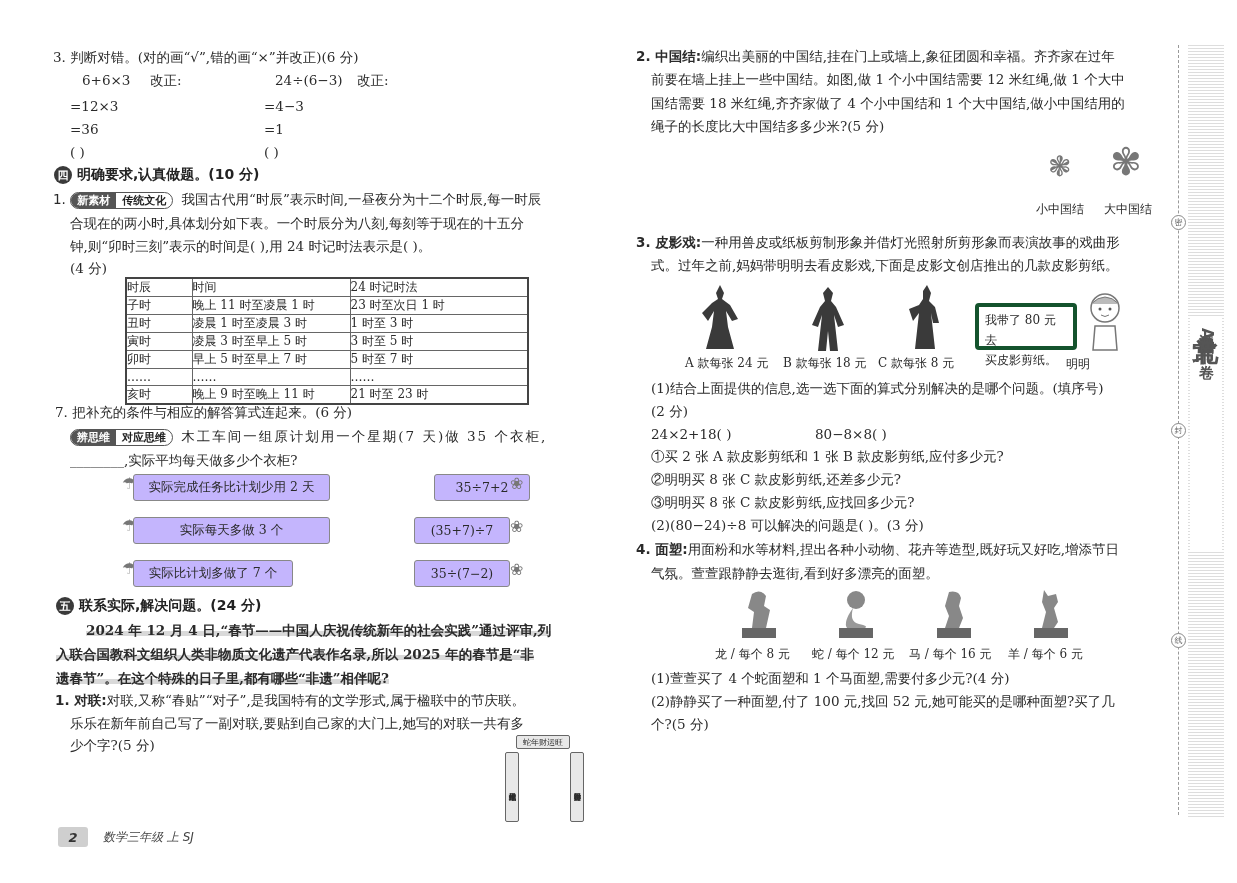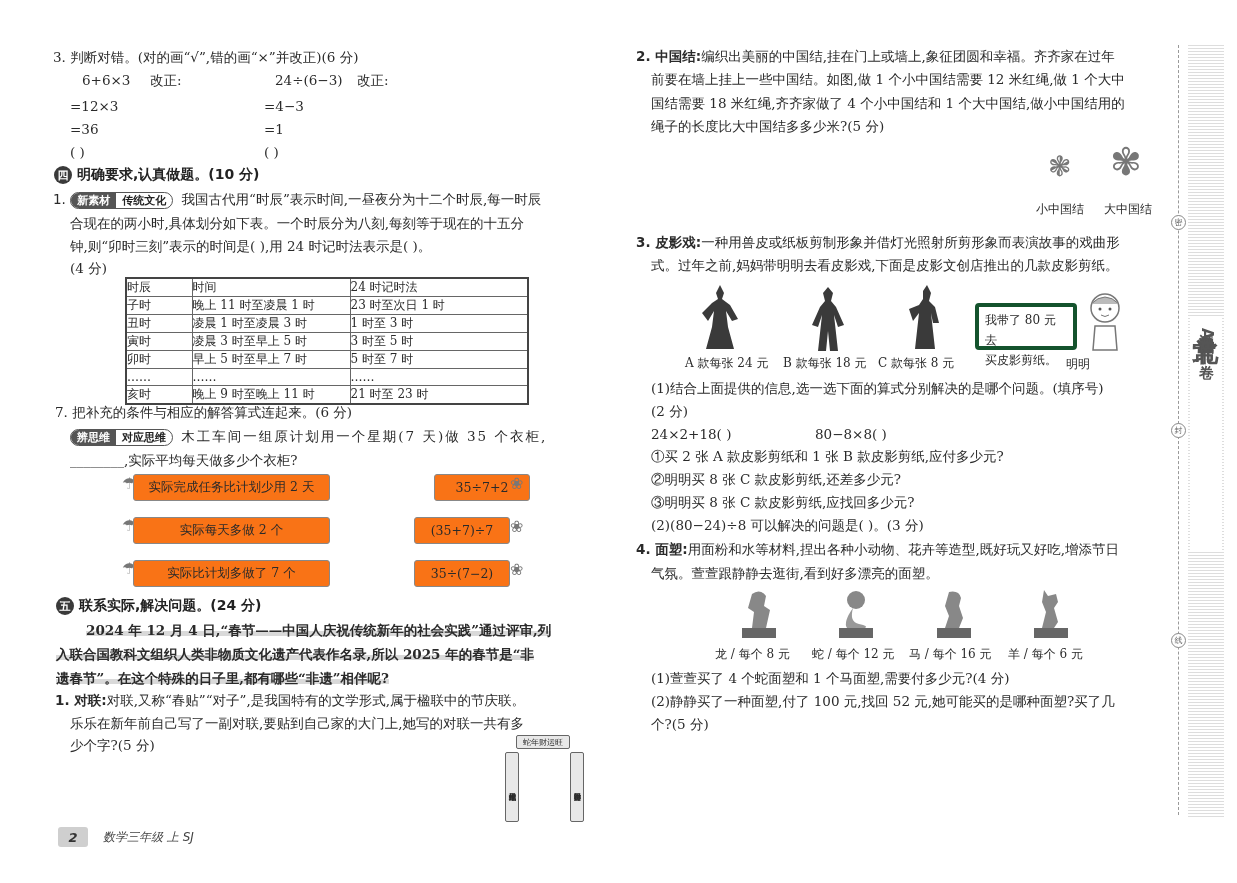--- a/index.html
+++ b/index.html
@@ -15,21 +15,21 @@
   .section-head { position: absolute; font-family: "DejaVu Sans", sans-serif; font-size: 14px; font-weight: bold; display: flex; align-items: center; gap: 5px; color: #222; }
   .sec-badge { display: inline-flex; width: 18px; height: 18px; border-radius: 50%; background: #3a3a3a; color: #fff; font-size: 11px; align-items: center; justify-content: center; }
   .tag-pair { display: inline-flex; align-items: center; border: 1px solid #555; border-radius: 9px; height: 17px; overflow: hidden; font-family: "DejaVu Sans", sans-serif; font-size: 11px; vertical-align: middle; margin-right: 4px; }
   .tag-dark { background: #555; color: #fff; padding: 0 6px; height: 100%; display: flex; align-items: center; font-weight: bold; }
   .tag-light { padding: 0 6px; color: #222; font-weight: bold; }
   table.shichen { position: absolute; left: 125px; top: 277px; border-collapse: collapse; font-size: 12px; width: 404px; }
   table.shichen td, table.shichen th { border: 1px solid #666; text-align: left; height: 17.2px; font-weight: normal; padding: 0; }
   table.shichen tr > *:first-child { width: 66px; }
   table.shichen tr > *:nth-child(2) { width: 158px; }
   table.shichen { border: 2px solid #444; }
-  .match-box { position: absolute; border: 1px solid #888; border-radius: 3px; height: 27px; display: flex; align-items: center; justify-content: center; font-size: 12.5px; background: #f97316; }
+  .match-box { position: absolute; border: 1px solid #888; border-radius: 3px; height: 27px; display: flex; align-items: center; justify-content: center; font-size: 12.5px; background: #c4b5fd; }
   .umbrella { position: absolute; font-size: 16px; color: #777; }
   .flower { position: absolute; font-size: 16px; color: #777; }
   .highlight { background: linear-gradient(to bottom, transparent 55%, #d9d9d9 55%, #d9d9d9 90%, transparent 90%); font-family: "DejaVu Serif", serif; font-weight: bold; }
   .footer-num { position: absolute; left: 58px; top: 827px; width: 30px; height: 20px; background: #cfcfcf; border-radius: 3px; font-family: "DejaVu Sans", sans-serif; font-weight: bold; font-style: italic; font-size: 13px; display: flex; align-items: center; justify-content: center; color: #333; }
   .footer-text { position: absolute; left: 103px; top: 829px; font-family: "DejaVu Sans", sans-serif; font-style: italic; font-size: 12px; color: #444; }
   .couplet-top { position: absolute; left: 516px; top: 735px; width: 54px; height: 14px; border: 1px solid #666; background: #e8e8e8; font-size: 8px; display: flex; align-items: center; justify-content: center; border-radius: 2px; }
   .couplet-side { position: absolute; width: 14px; height: 70px; border: 1px solid #666; background: #e8e8e8; font-size: 7.5px; writing-mode: vertical-rl; display: flex; align-items: center; justify-content: center; border-radius: 2px; }
   .knot { position: absolute; color: #777; text-align: center; }
   .fig-label { position: absolute; font-size: 12px; white-space: nowrap; }
   .puppet { position: absolute; width: 40px; height: 70px; }
@@ -122,23 +122,23 @@
       <span class="tag-dark">辨思维</span>
       <span class="tag-light">对应思维</span>
     </span>
     <span style="letter-spacing:2px;">木工车间一组原计划用一个星期(7 天)做 35 个衣柜,</span>
   </div>
   <div class="line" style="left:70px;top:451px;">________,实际平均每天做多少个衣柜?</div>
 
   <span class="umbrella" style="left:122px;top:474px;">☂</span>
   <div class="match-box" style="left:133px;top:474px;width:197px;">实际完成任务比计划少用 2 天</div>
   <span class="umbrella" style="left:122px;top:516px;">☂</span>
-  <div class="match-box" style="left:133px;top:517px;width:197px;">实际每天多做 2 个</div>
+  <div class="match-box" style="left:133px;top:517px;width:197px;">实际每天多做 3 个</div>
   <span class="umbrella" style="left:122px;top:559px;">☂</span>
-  <div class="match-box" style="left:133px;top:560px;width:197px;">实际比计划多做了 7 个</div>
+  <div class="match-box" style="left:133px;top:560px;width:160px;">实际比计划多做了 7 个</div>
 
   <div class="match-box" style="left:414px;top:474px;width:96px;margin-left:20px;">35÷7+2</div>
   <span class="flower" style="left:510px;top:474px;">❀</span>
   <div class="match-box" style="left:414px;top:517px;width:96px;">(35+7)÷7</div>
   <span class="flower" style="left:510px;top:517px;">❀</span>
   <div class="match-box" style="left:414px;top:560px;width:96px;">35÷(7−2)</div>
   <span class="flower" style="left:510px;top:560px;">❀</span>
 
   <div class="section-head" style="left:56px;top:597px;">
     <span class="sec-badge">五</span>

